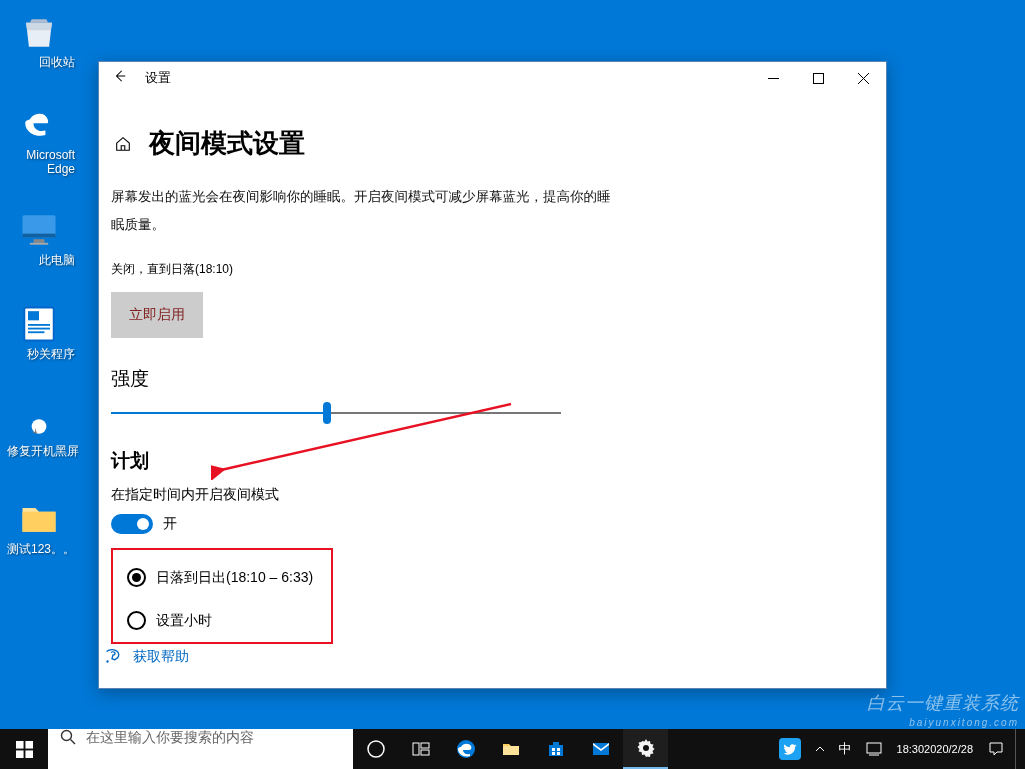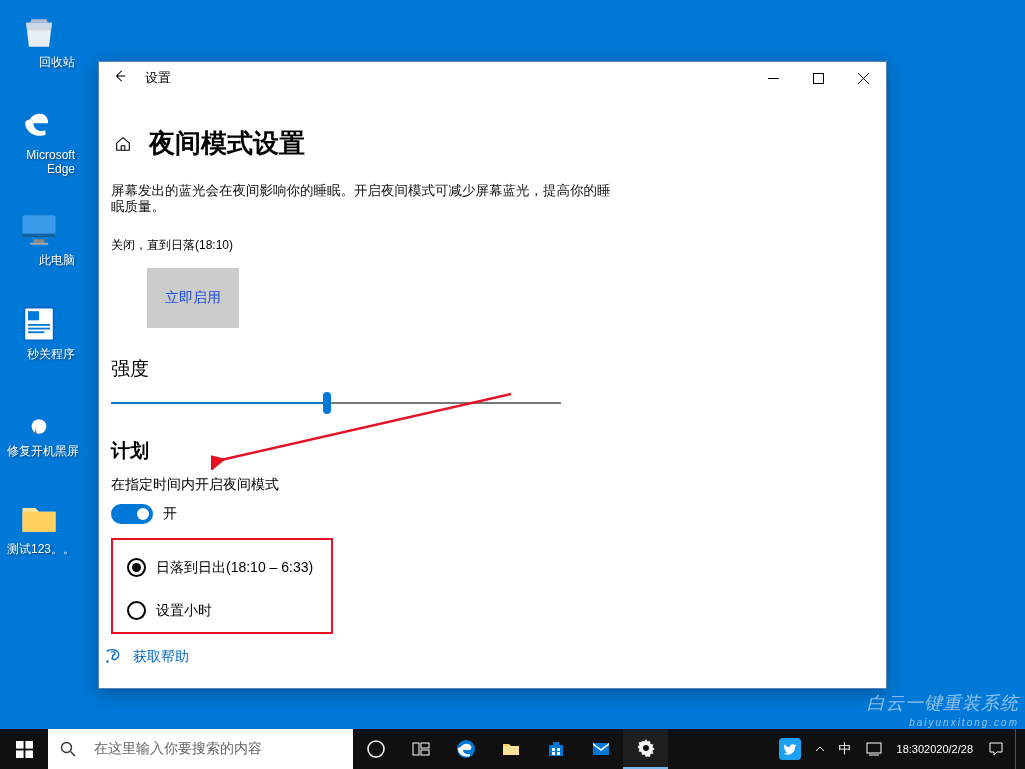--- a/index.html
+++ b/index.html
@@ -51,25 +51,25 @@
 .titlebar .title { font-size: 13px; }
 .winbtns { position: absolute; right: 0; top: 0; display: flex; }
 .winbtn { width: 45px; height: 32px; display: flex; align-items: center; justify-content: center; font-size: 13px; }
 .winbtn svg { width: 11px; height: 11px; }
 
 .content { padding: 32px 34px 0 0; position: relative; height: calc(100% - 32px); overflow: hidden; }
 .home-row { display: flex; align-items: center; padding-left: 4px; margin-bottom: 22px; }
 .home-ico { width: 24px; height: 24px; margin-right: 14px; display:flex;align-items:center;justify-content:center; }
 .page-title { font-size: 26px; font-weight: 600; }
 .body { padding-left: 4px; }
-.desc { font-size: 13.5px; line-height: 16px; margin-bottom: 22px; color: #111; max-width: 500px; }
+.desc { font-size: 13.5px; line-height: 28px; margin-bottom: 22px; color: #111; max-width: 500px; }
 .status-line { font-size: 12px; margin-bottom: 14px; }
 .btn {
   display: inline-block; background: #cccccc; border: none;
-  padding: 21px 18px; font-size: 14px; color: #1d4ed8; margin-left: 36px;
+  padding: 14px 18px; font-size: 14px; color: #7f1d1d;
 }
 .section-h { font-size: 19px; font-weight: 600; margin-top: 34px; margin-bottom: 10px; }
 .slider-label { font-size: 19px; margin-top: 28px; margin-bottom: 20px; }
 .slider-track {
   width: 450px; height: 2px; background: #777; position: relative;
 }
 .slider-fill { position: absolute; top: 0; left: 0; height: 2px; background: #0078d7; width: 48%; }
 .slider-thumb {
   position: absolute; top: -10px; width: 8px; height: 22px; border-radius: 4px;
   background: #0078d7; left: 48%; transform: translateX(-50%);
@@ -105,22 +105,22 @@
 
 .arrow-svg { position: absolute; top: 160px; left: -25px; pointer-events: none; }
 
 
 .taskbar {
   position: absolute; left: 0; bottom: 0; width: 100%; height: 40px;
   background: #101010; display: flex; align-items: center;
 }
 .start { width: 48px; height: 40px; display: flex; align-items: center; justify-content: center; }
 .search-box {
-  height: 40px; width: 305px; background: #fff; display: flex; align-items: center;
-  padding: 0 12px; gap: 18px;
+  height: 40px; width: 305px; background: #fff; display: flex; 
+  padding: 0 12px; gap: 10px;
 }
 .search-box .sicon { width: 16px; height: 16px; color: #333; }
 .search-box .stext { font-size: 14px; color: #666; }
 .tb-icon { width: 45px; height: 40px; display: flex; align-items: center; justify-content: center; color: #fff; }
 .tb-icon svg { width: 20px; height: 20px; }
 .tb-icon.active { border-bottom: 2px solid #76b9ed; background: rgba(255,255,255,0.06); }
 .tray { margin-left: auto; display: flex; align-items: center; gap: 0; padding-right: 4px; }
 .tray-item { color: #fff; font-size: 11px; padding: 0 7px; height: 40px; display: flex; align-items: center; }
 .datetime { display: flex; align-items: flex-end; line-height: 13px; font-size: 11px; color: #fff; padding: 0 8px; }
 .show-desktop { width: 6px; height: 40px; border-left: 1px solid #555; margin-left: 4px; }

